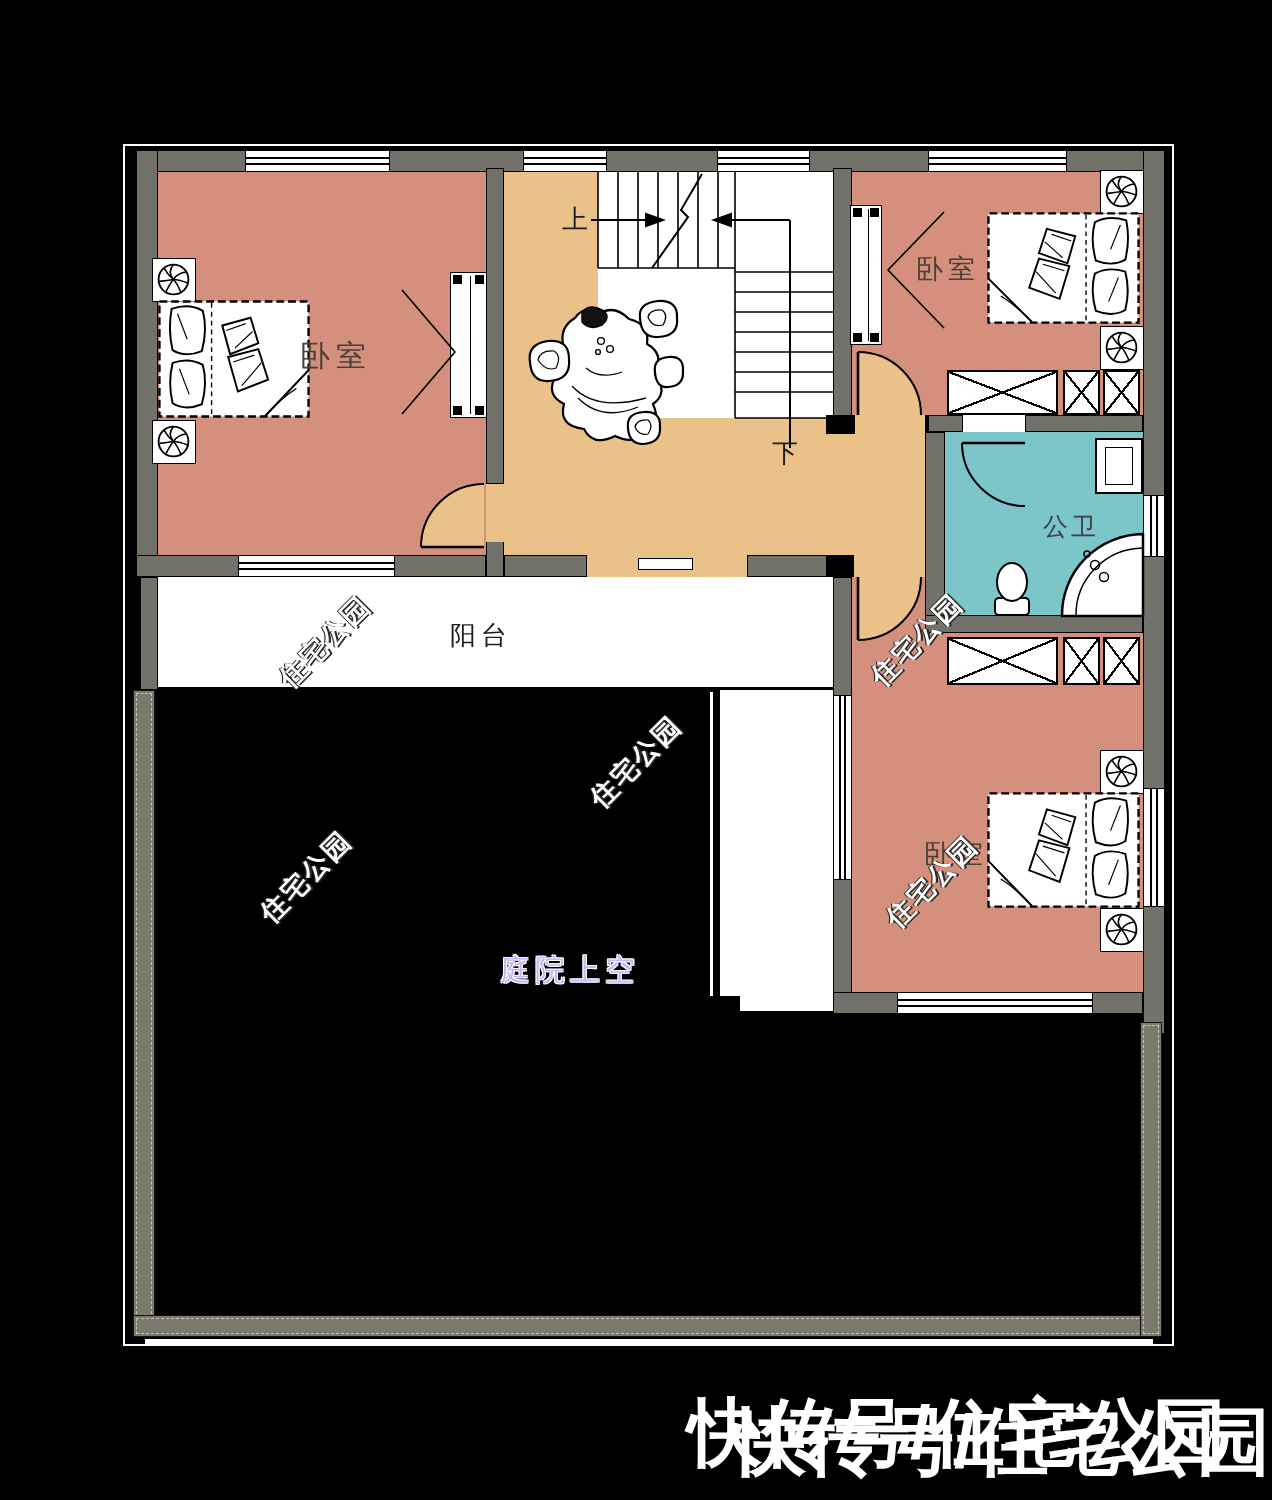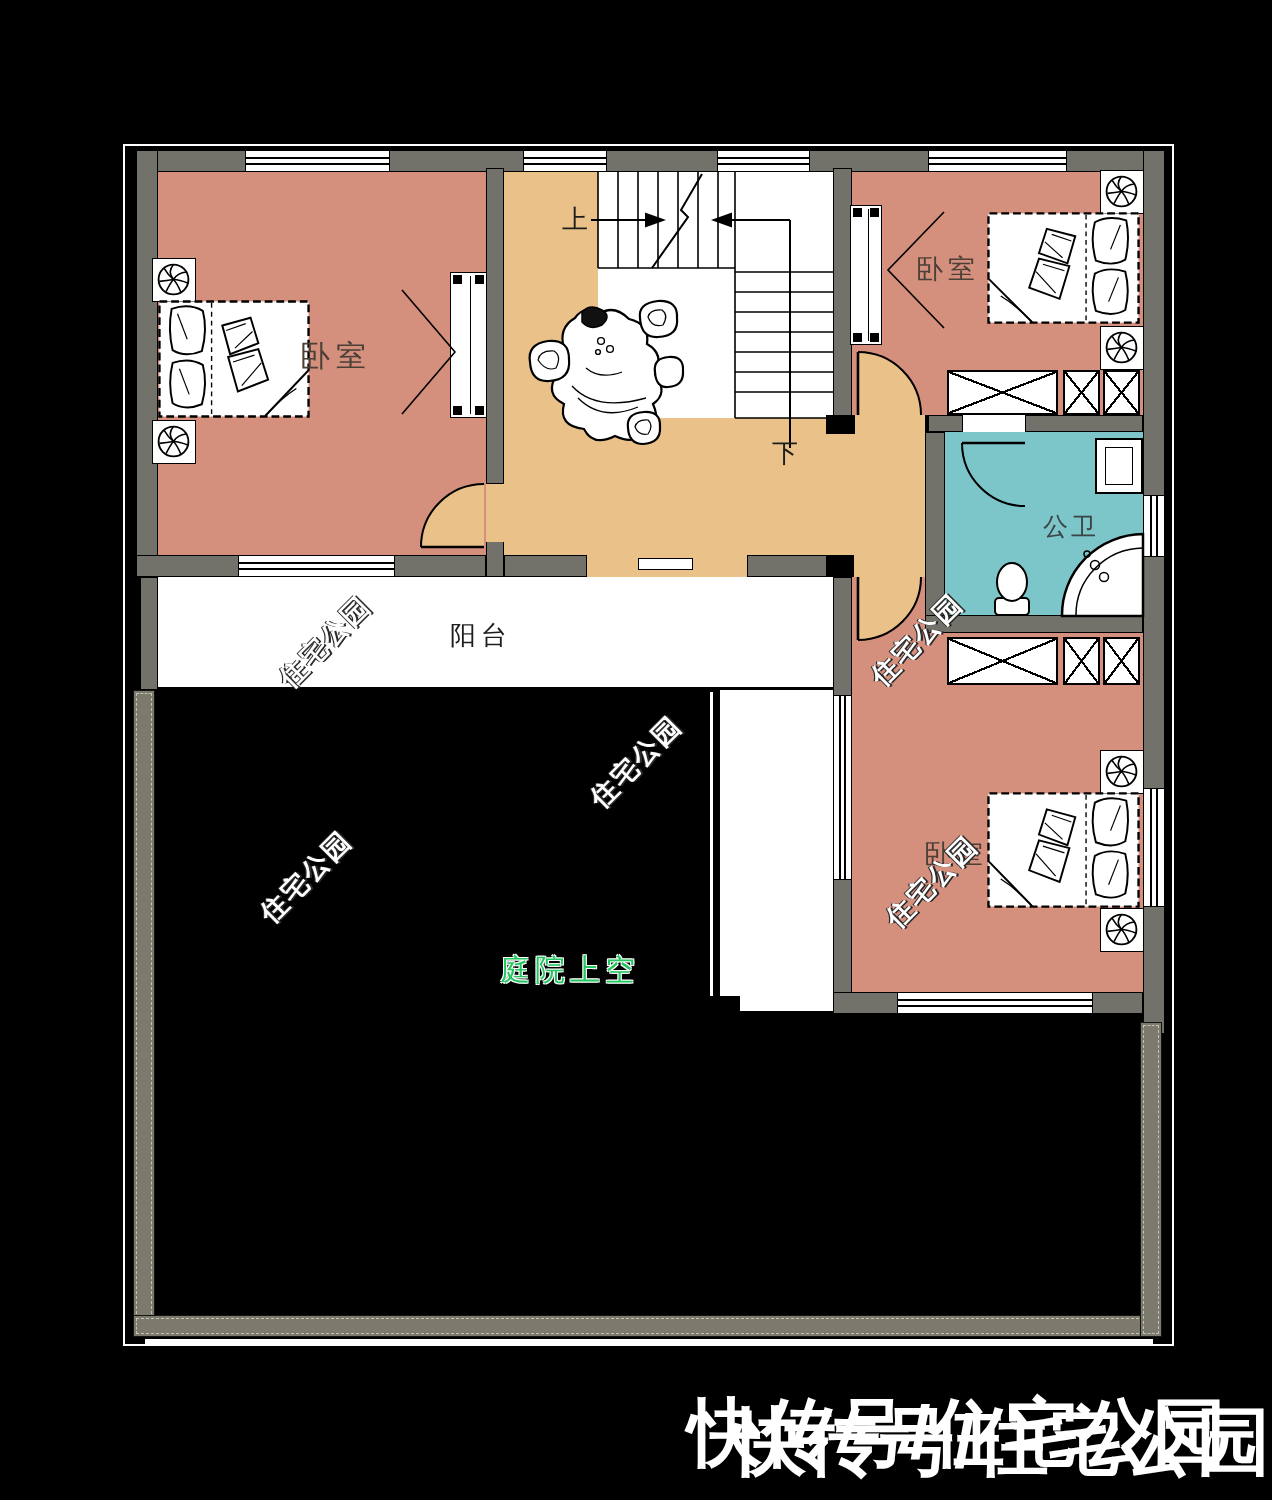--- a/index.html
+++ b/index.html
@@ -36,21 +36,21 @@
   .wrd b:nth-of-type(1){left:2px;top:2px;} .wrd b:nth-of-type(2){right:2px;top:2px;}
   .wrd b:nth-of-type(3){left:2px;bottom:2px;} .wrd b:nth-of-type(4){right:2px;bottom:2px;}
   .wrd::after{content:"";position:absolute;top:3px;bottom:3px;left:55%;border-left:1.4px solid #000;}
   .washer{position:absolute;background:#fff;border:2px solid #000;box-sizing:border-box;z-index:5;}
   .washer::after{content:"";position:absolute;inset:7px 8px;border:1.6px solid #000;}
   .bed{position:absolute;z-index:5;}
   svg.ov{position:absolute;left:0;top:0;z-index:6;}
   
   .rlabel{position:absolute;z-index:7;font-family:"Liberation Serif",serif;color:#4a4038;white-space:nowrap;}
   .dark{color:#1d1d1d;}
-  .cy{color:#22c55e;text-shadow:-1px -1px 0 #fff,1px -1px 0 #fff,-1px 1px 0 #fff,1px 1px 0 #fff;text-align:right;}
+  .cy{color:#c4b5fd;text-shadow:-1px -1px 0 #fff,1px -1px 0 #fff,-1px 1px 0 #fff,1px 1px 0 #fff;text-align:right;}
   .wm{position:absolute;z-index:8;font-family:"Liberation Sans",sans-serif;font-weight:bold;
       font-size:27px;color:#fff;letter-spacing:2px;white-space:nowrap;
       text-shadow:1.5px 1.5px 0 #2a2a2a,-1px -1px 0 #2a2a2a;
       transform:translate(-50%,-50%) rotate(-45deg);}
   .footer{position:absolute;z-index:9;left:688px;top:1384px;width:584px;height:116px;}
   .footer span{position:absolute;font-family:"Liberation Sans",sans-serif;font-weight:bold;
       font-size:74px;color:#fff;white-space:nowrap;letter-spacing:0px;}
   .footer span:nth-child(2){left:44px;top:9px;}
 </style>
 </head>

